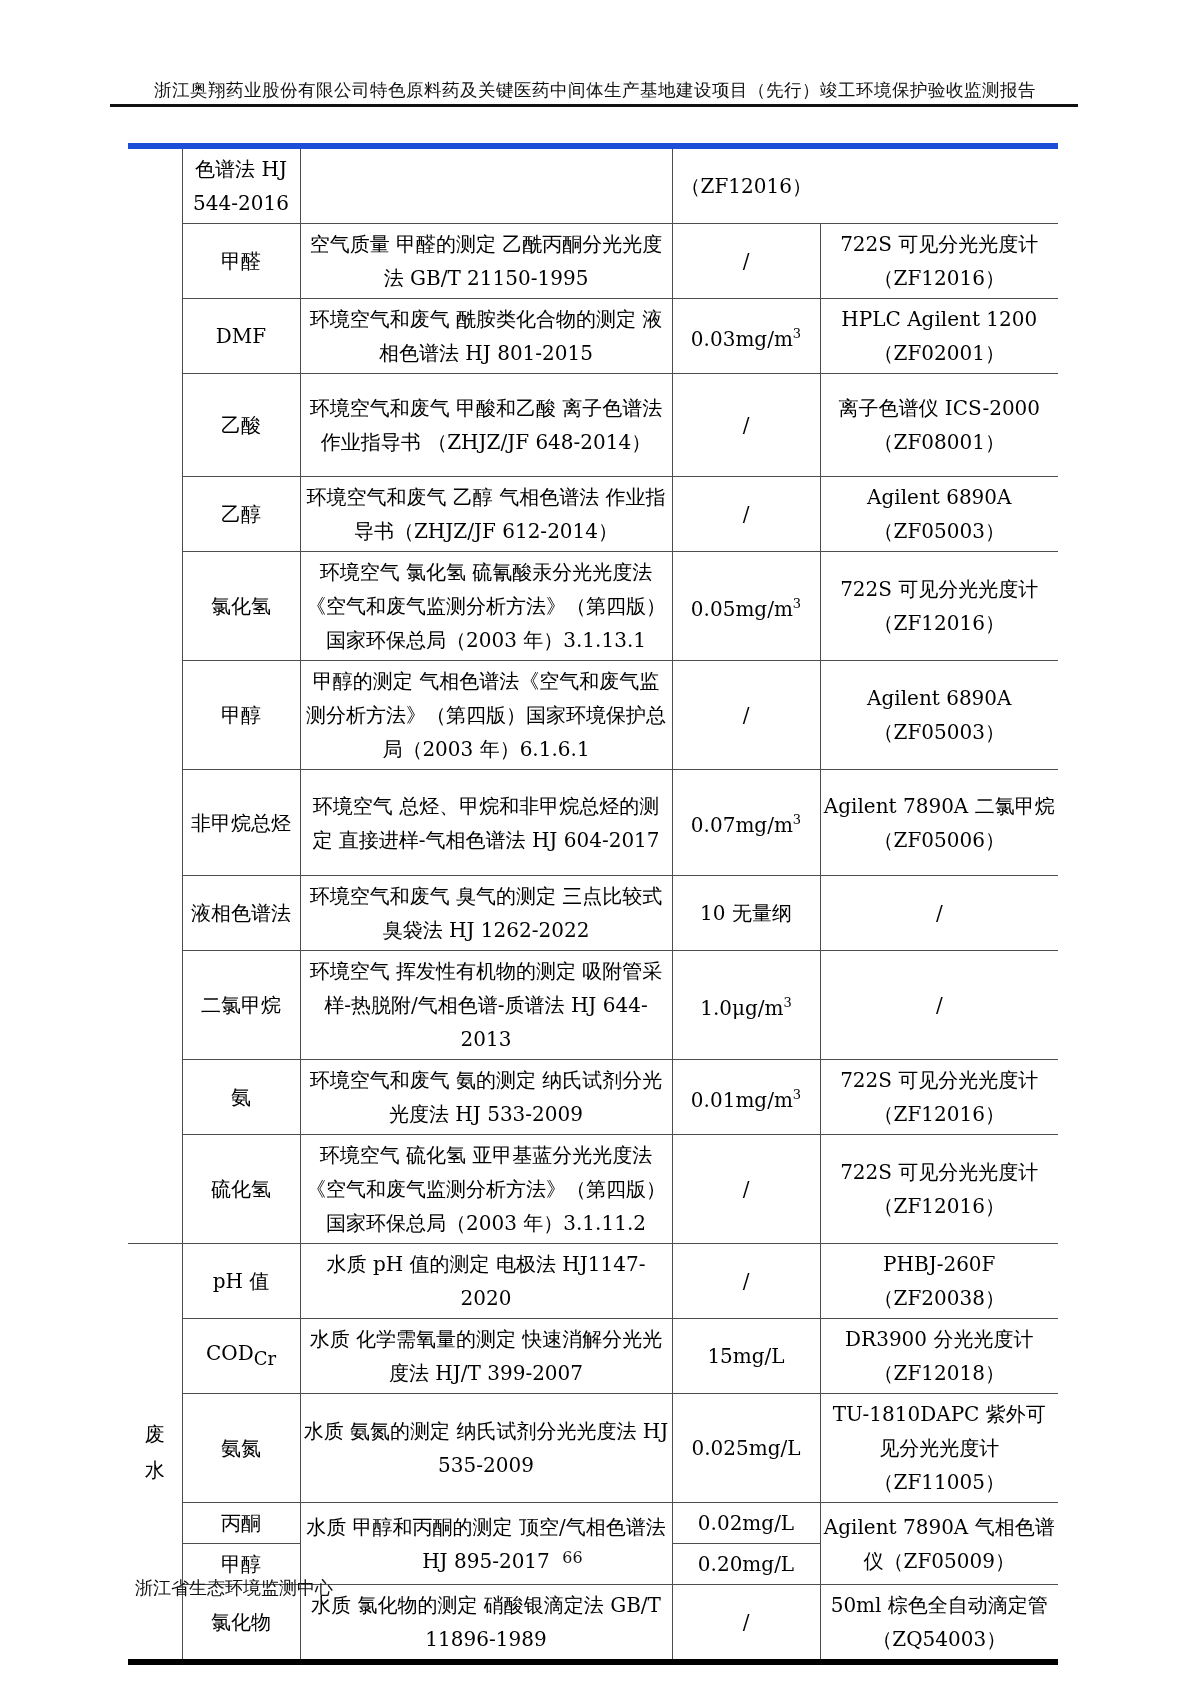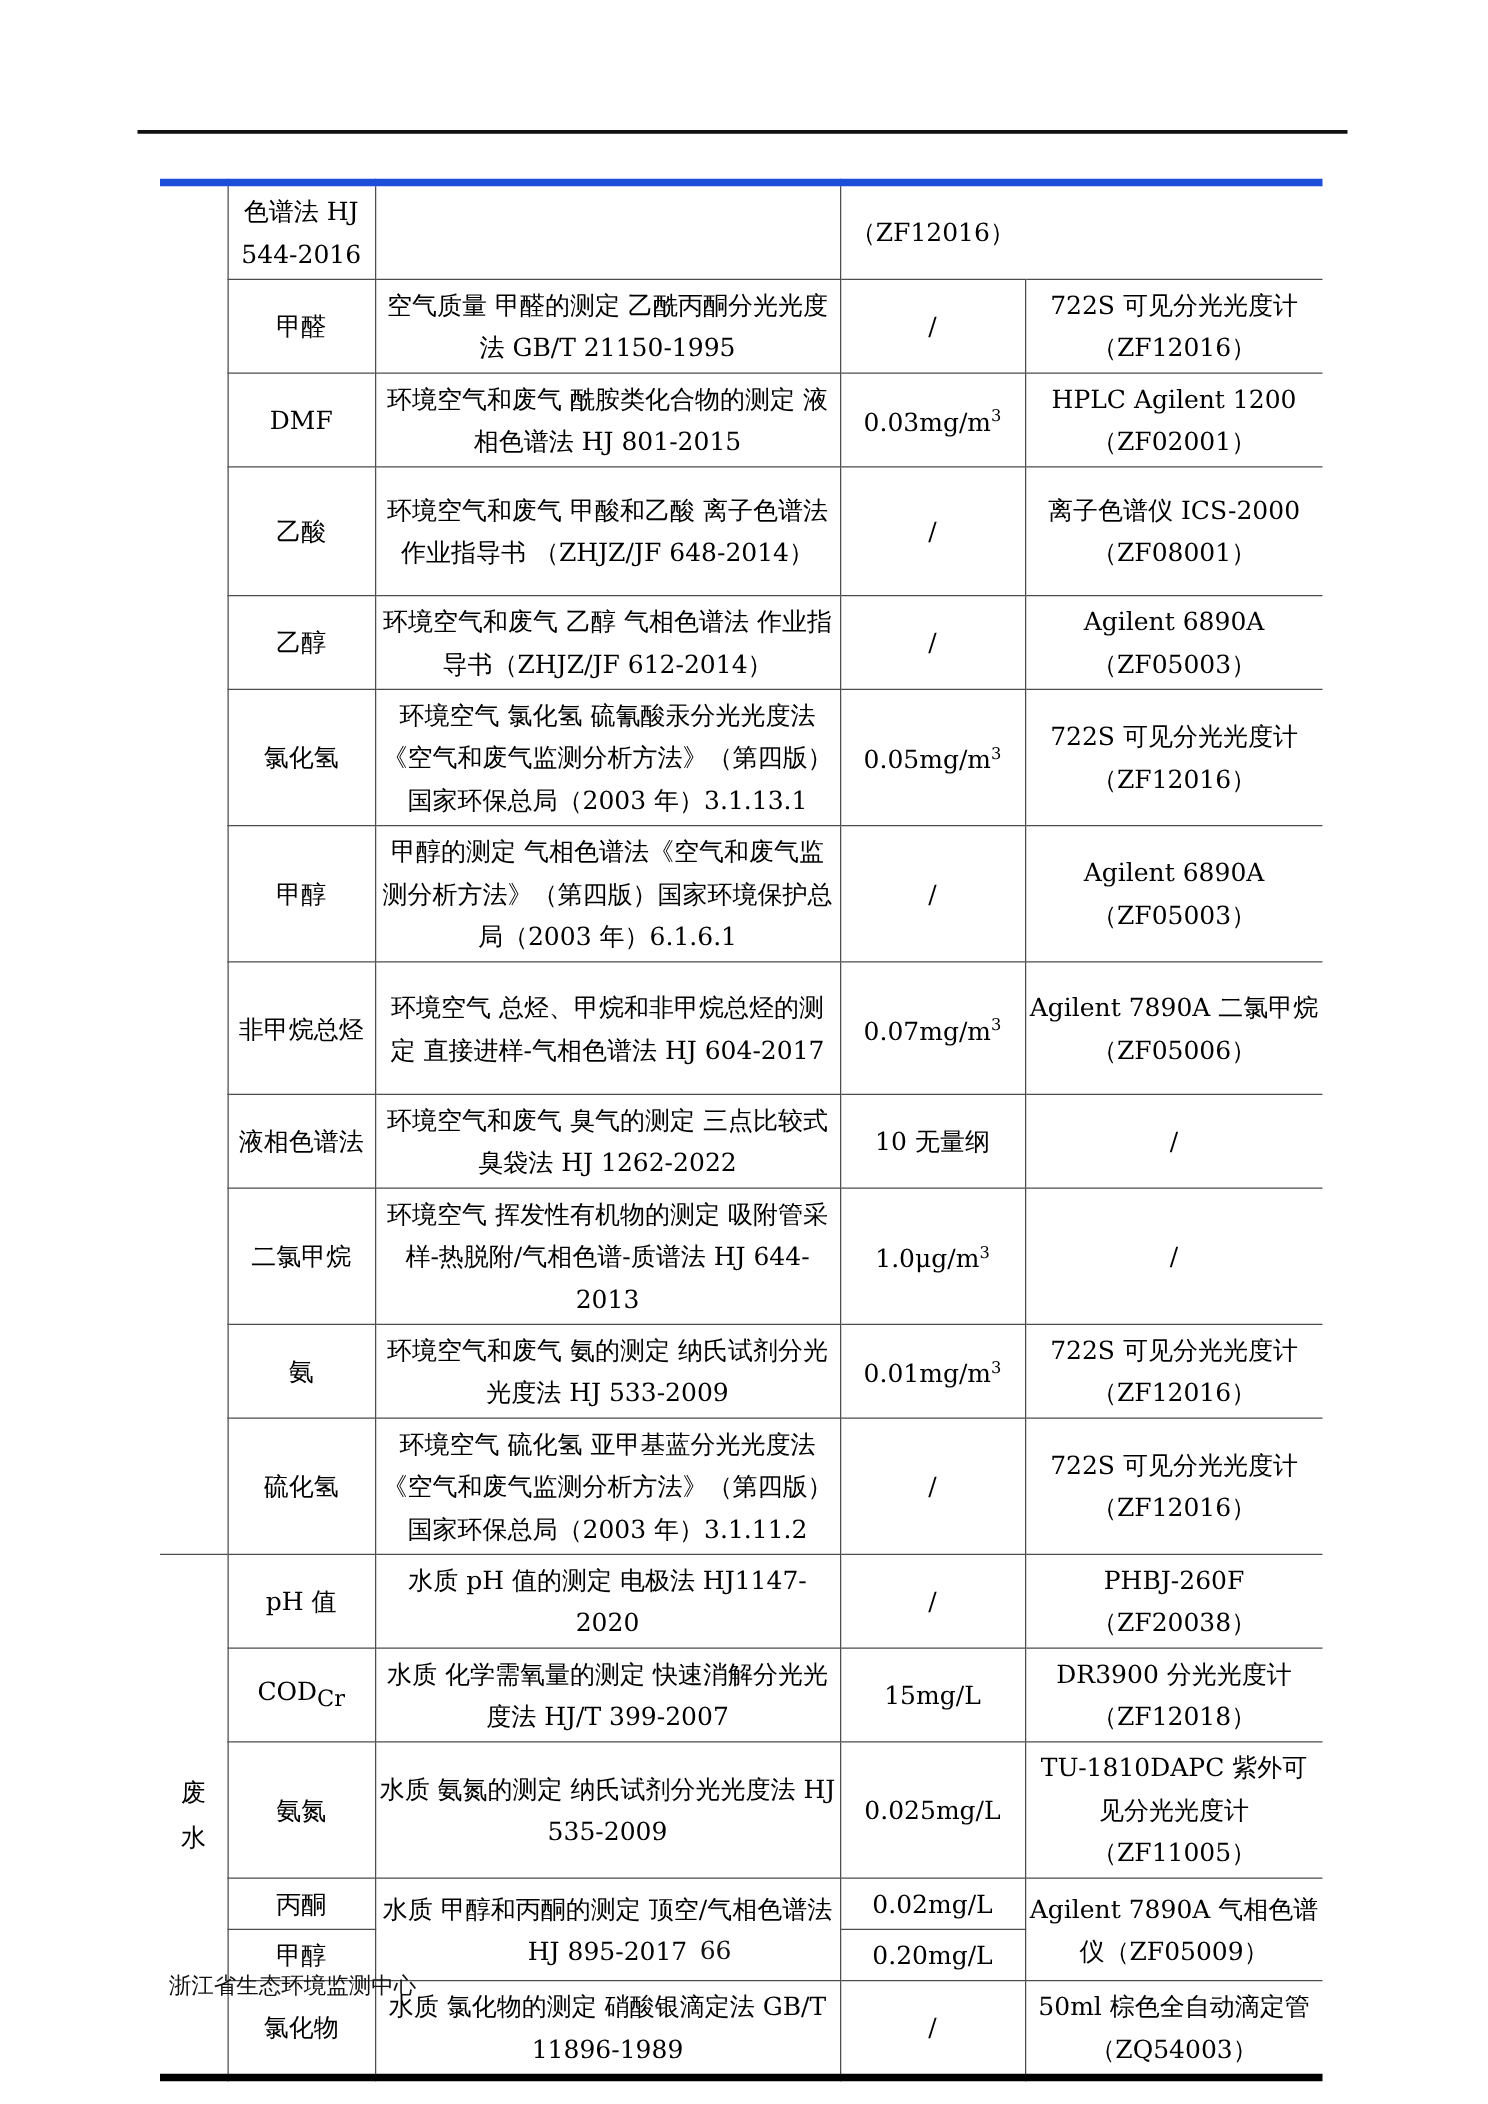--- a/index.html
+++ b/index.html
@@ -35,28 +35,29 @@
   td.cat.water{white-space:pre-line;line-height:36px;}
   td.limit sup, td.method sup{font-size:13px;}
   sub{font-size:18px;}
   sup{font-size:13px;}
   .footer-org{
     position:absolute;top:1548px;left:135px;
     font-size:18px;color:#111;margin-top:28px;
   }
   .footer-page{
     position:absolute;top:1548px;left:0;width:1145px;
-    text-align:center;font-size:20px;color:#111;
+    text-align:center;font-size:16px;color:#111;
   }
 </style>
 </head>
 <body>
 
 <div class="page">
 
+  <div class="header-title">浙江奥翔药业股份有限公司特色原料药及关键医药中间体生产基地建设项目（先行）竣工环境保护验收监测报告</div>
   <div class="header-rule"></div>
 
   <table class="main">
     <colgroup>
       <col style="width:54px">
         <col style="width:118px">
         <col style="width:372px">
         <col style="width:148px">
         <col style="width:238px">
     </colgroup>

